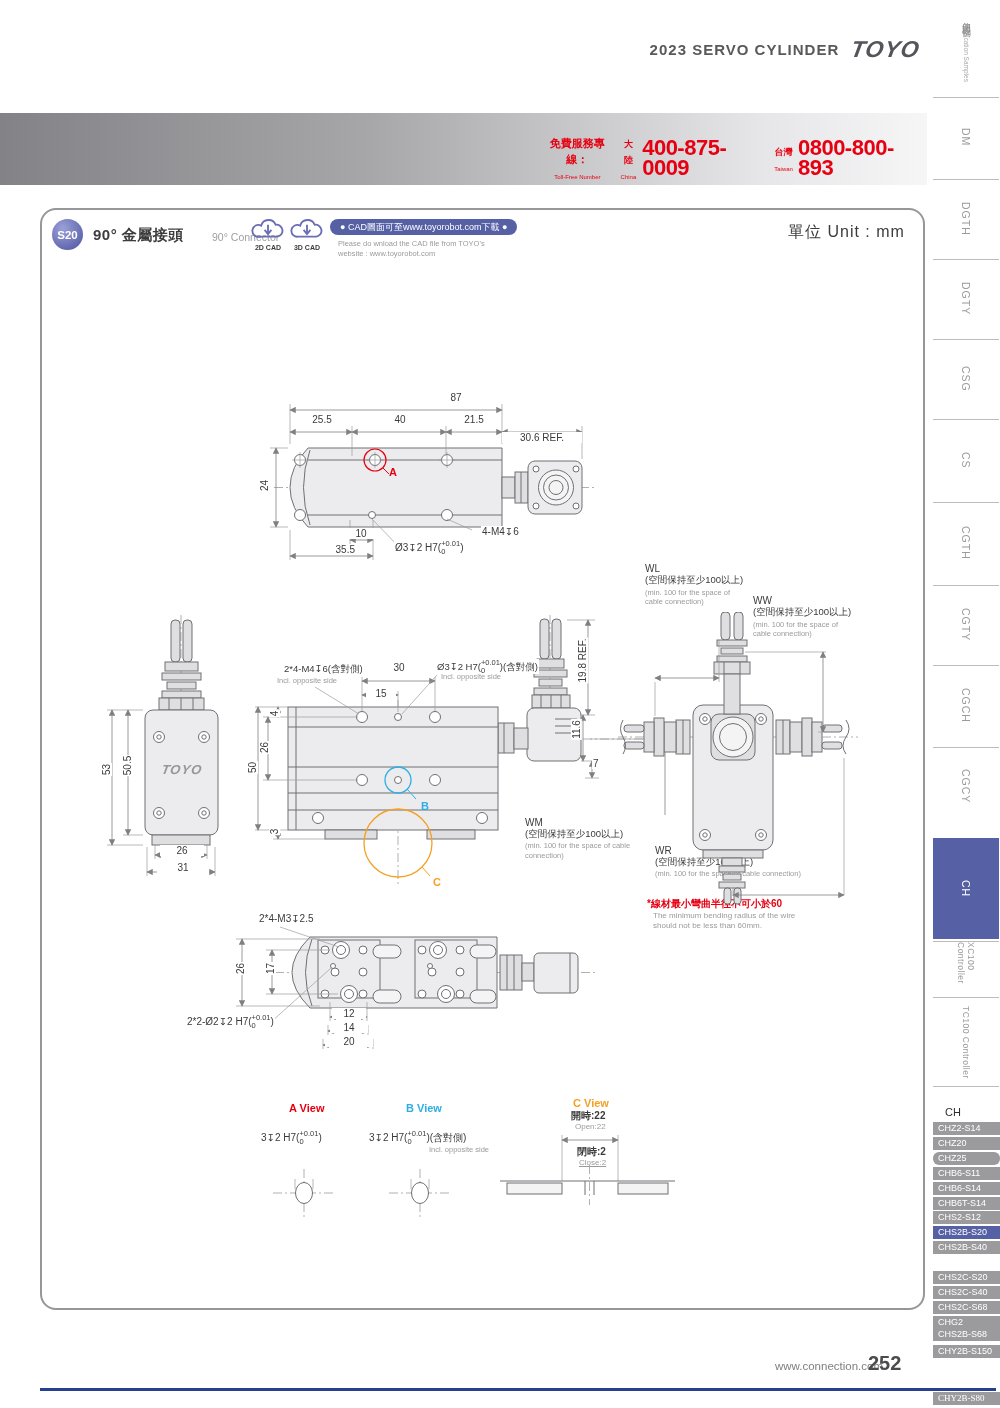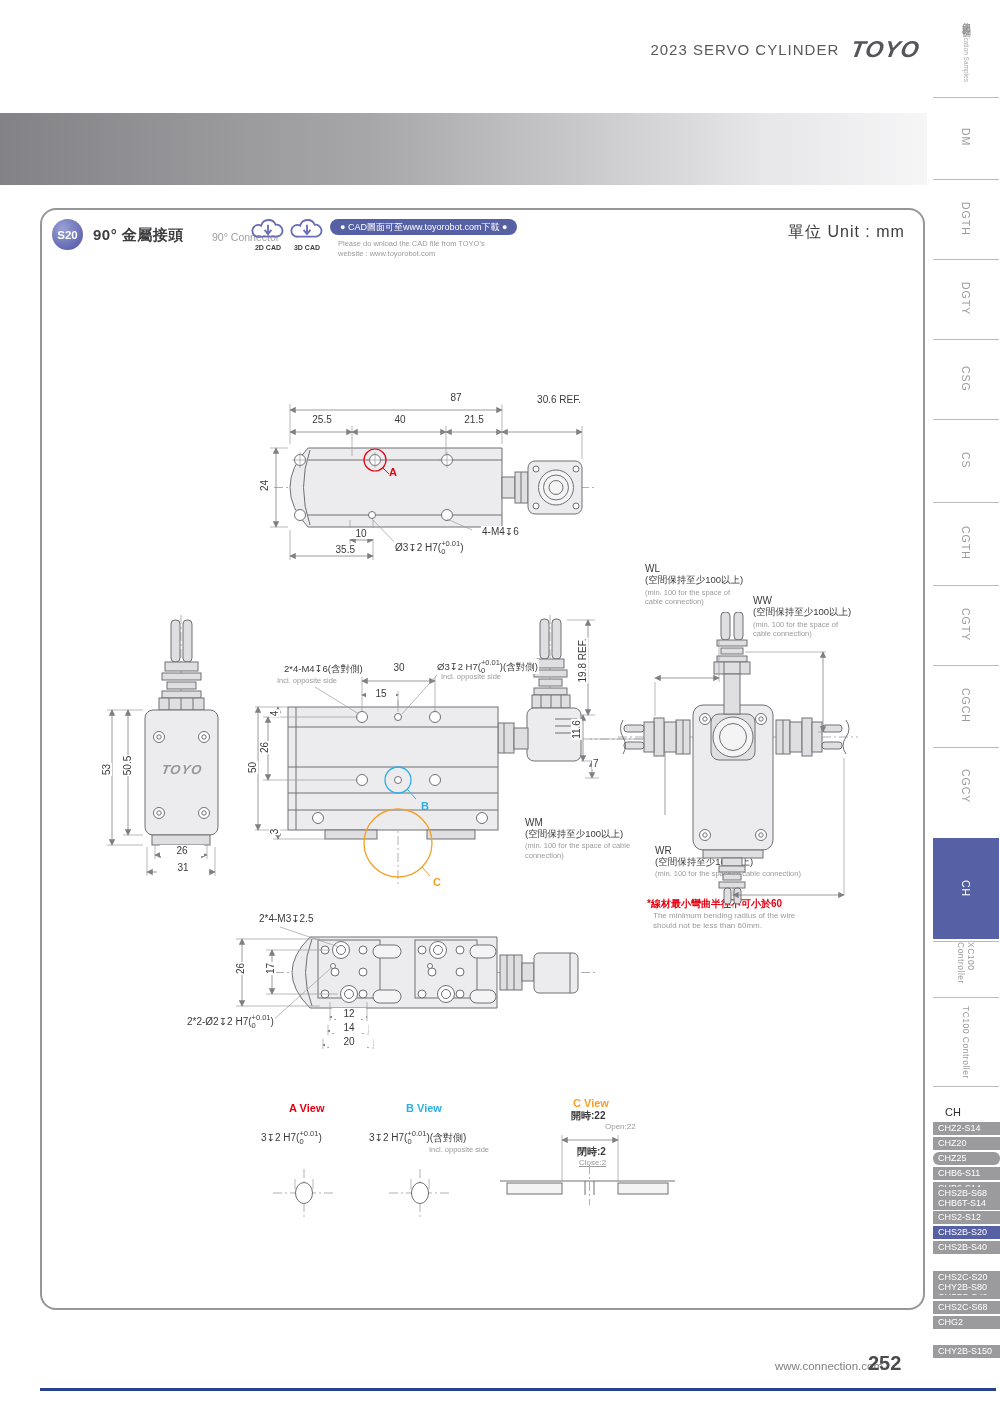--- a/index.html
+++ b/index.html
@@ -1,21 +1,21 @@
 <!DOCTYPE html>
 <html><head>
 <meta charset="utf-8">
 <style>
   html,body{margin:0;padding:0;background:#fff;}
   .page{position:relative;width:1000px;height:1408px;background:#fff;overflow:hidden;
         font-family:"Liberation Sans","DejaVu Sans",sans-serif;color:#3a3a3c;}
   .abs{position:absolute;}
   
   .hdr{position:absolute;top:36px;left:430px;width:490px;display:flex;justify-content:flex-end;align-items:center;gap:12px;}
-  .hdr-title{font-size:15px;font-weight:normal;color:#58595b;letter-spacing:1px;}
+  .hdr-title{font-size:15px;font-weight:bold;color:#58595b;letter-spacing:1px;}
   .hdr-logo{font-size:23px;font-weight:900;font-style:italic;color:#54555a;letter-spacing:1px;display:inline-block;transform:skewX(-10deg);}
   .band{position:absolute;left:0;top:113px;width:927px;height:72px;
         background:linear-gradient(90deg,#838387 0%,#a7a7aa 40%,#e6e6e8 82%,#f6f6f7 100%);}
   .phone{position:absolute;left:540px;top:134px;width:385px;display:flex;justify-content:flex-end;align-items:center;gap:5px;color:#e60012;}
   .phone .stk{text-align:center;line-height:1;}
   .phone .z1{font-size:11px;font-weight:bold;}
   .phone .z2{font-size:6px;}
   .phone .num{font-size:22px;font-weight:bold;letter-spacing:-0.5px;line-height:.9;}
   
   .tab{position:absolute;left:933px;width:66px;display:flex;align-items:center;justify-content:center;
@@ -83,20 +83,27 @@
           <path d="M0,0 L10,5 L0,10 z" fill="#808083"></path>
         </marker>
 </defs>
     </svg>
 
 <div class="band"></div>
 <div class="hdr">
   <span class="hdr-title">2023 SERVO CYLINDER</span>
   <span class="hdr-logo">TOYO</span>
 </div>
+<div class="phone">
+  <span class="stk"><span class="z1">免費服務專線：</span><br><span class="z2">Toll-Free Number</span></span>
+  <span class="stk"><span class="z1" style="font-size:9px;">大陸</span><br><span class="z2">China</span></span>
+  <span class="num">400-875-0009</span>
+  <span class="stk"><span class="z1" style="font-size:9px;">台灣</span><br><span class="z2">Taiwan</span></span>
+  <span class="num">0800-800-893</span>
+</div>
 
 <div class="tab" style="top:2px;height:93px;border-top:none;">
   <span class="zh">使用範例</span>
   <span class="en">Application Samples</span>
 </div>
 <div class="tab" style="top:97px;height:80px;">DM</div>
 <div class="tab" style="top:179px;height:78px;">DGTH</div>
 <div class="tab" style="top:259px;height:78px;">DGTY</div>
 <div class="tab" style="top:339px;height:78px;">CSG</div>
 <div class="tab" style="top:419px;height:81px;">CS</div>
@@ -111,26 +118,26 @@
 <div class="plist-h">CH</div>
 <div class="pitem" style="top:1122px;">CHZ2-S14</div>
 <div class="pitem" style="top:1137px;">CHZ20</div>
 <div class="pitem" style="top:1152px;border-radius:6px;">CHZ25</div>
 <div class="pitem" style="top:1167px;">CHB6-S11</div>
 <div class="pitem" style="top:1182px;">CHB6-S14</div>
 <div class="pitem" style="top:1197px;">CHB6T-S14</div>
 <div class="pitem" style="top:1211px;">CHS2-S12</div>
 <div class="pitem active" style="top:1226px;">CHS2B-S20</div>
 <div class="pitem" style="top:1241px;">CHS2B-S40</div>
-<div class="pitem" style="top:1187px;">CHS2B-S68</div>
+<div class="pitem" style="top:1328px;">CHS2B-S68</div>
 <div class="pitem" style="top:1271px;">CHS2C-S20</div>
 <div class="pitem" style="top:1286px;">CHS2C-S40</div>
 <div class="pitem" style="top:1301px;">CHS2C-S68</div>
 <div class="pitem" style="top:1316px;">CHG2</div>
-<div class="pitem" style="top:1281px;">CHY2B-S80</div>
+<div class="pitem" style="top:1392px;font-family:Liberation Serif, serif;">CHY2B-S80</div>
 <div class="pitem" style="top:1345px;">CHY2B-S150</div>
 
 <div class="mainbox"></div>
 <div class="badge">S20</div>
 <div class="t-zh">90° 金屬接頭</div>
 <div class="t-en">90° Connector</div>
 <div class="cloud" style="left:250px;top:217px;">
   <svg width="34" height="24" viewBox="0 0 40 28">
     <path d="M10,23 a7,7 0 1,1 2,-13 a9,9 0 0,1 17,-1 a6.5,6.5 0 1,1 2,14 z" fill="none" stroke="#6a6fb5" stroke-width="2.2"></path>
     <path d="M20,9 v9 M16,15 l4,5 l4,-5" fill="none" stroke="#6a6fb5" stroke-width="2.2"></path>
@@ -198,21 +205,21 @@
   <line class="dl" x1="100" y1="160" x2="123" y2="160"></line>
   <line class="ex" x1="40" y1="150" x2="40" y2="180"></line>
   <line class="dl" x1="40" y1="176" x2="123" y2="176"></line>
   <line class="ex" x1="122" y1="139" x2="150" y2="168"></line>
   <line class="ex" x1="197" y1="139" x2="222" y2="150"></line>
 </svg>
 <div class="dlab ctr" style="left:425px;top:392px;width:60px;">87</div>
 <div class="dlab ctr" style="left:300px;top:414px;width:42px;">25.5</div>
 <div class="dlab ctr" style="left:378px;top:414px;width:42px;">40</div>
 <div class="dlab ctr" style="left:450px;top:414px;width:46px;">21.5</div>
-<div class="dlab ctr" style="left:502px;top:394px;width:78px;text-align:right;">30.6 REF.</div>
+<div class="dlab ctr" style="left:502px;top:432px;width:78px;">30.6 REF.</div>
 <div class="dlab rot" style="left:258px;top:480px;">24</div>
 <div class="dlab red vlabel" style="left:388px;top:466px;background:transparent;">A</div>
 <div class="dlab ctr" style="left:346px;top:528px;width:28px;">10</div>
 <div class="dlab ctr" style="left:312px;top:544px;width:42px;text-align:right;">35.5</div>
 <div class="dlab" style="left:468px;top:526px;margin-left:13px;">4-M4↧6</div>
 <div class="dlab" style="left:394px;top:540px;"><span>Ø3↧2 H7(</span><span class="tol"><span>+0.01</span><span>0</span></span><span>)</span></div>
 
 <svg class="abs" style="left:95px;top:615px;" width="135" height="275">
   <line class="cl" x1="86" y1="0" x2="86" y2="95"></line>
   <rect class="fl2" x="76" y="5" width="9" height="42" rx="4"></rect>
@@ -507,21 +514,21 @@
   <line class="dle" x1="316" y1="88" x2="327" y2="88"></line>
       <line class="dle" x1="353" y1="88" x2="342" y2="88"></line>
 </svg>
 <div class="dlab red" style="left:288px;top:1102px;background:transparent;font-weight:bold;font-size:11px;">A View</div>
 <div class="dlab" style="left:260px;top:1130px;"><span>3↧2 H7(</span><span class="tol"><span>+0.01</span><span>0</span></span><span>)</span></div>
 <div class="dlab cyan" style="left:405px;top:1102px;background:transparent;font-weight:bold;font-size:11px;">B View</div>
 <div class="dlab" style="left:368px;top:1130px;"><span>3↧2 H7(</span><span class="tol"><span>+0.01</span><span>0</span></span><span>)(含對側)</span></div>
 <div class="dlab sub" style="left:428px;top:1146px;">Incl. opposite side</div>
 <div class="dlab org" style="left:572px;top:1097px;background:transparent;font-weight:bold;font-size:11px;">C View</div>
 <div class="dlab" style="left:570px;top:1110px;font-weight:bold;">開時:22</div>
-<div class="dlab noteen" style="left:604px;top:1122px;font-size:8px;">Open:22</div>
+<div class="dlab noteen" style="left:574px;top:1122px;font-size:8px;">Open:22</div>
 <div class="dlab" style="left:576px;top:1146px;font-weight:bold;">閉時:2</div>
 <div class="dlab noteen" style="left:578px;top:1158px;font-size:8px;text-decoration:underline;">Close:2</div>
 
 <div class="f-url">www.connection.com</div>
 <div class="f-page">252</div>
 <div class="f-bar"></div>
 
 </div>
 
 </body></html>

